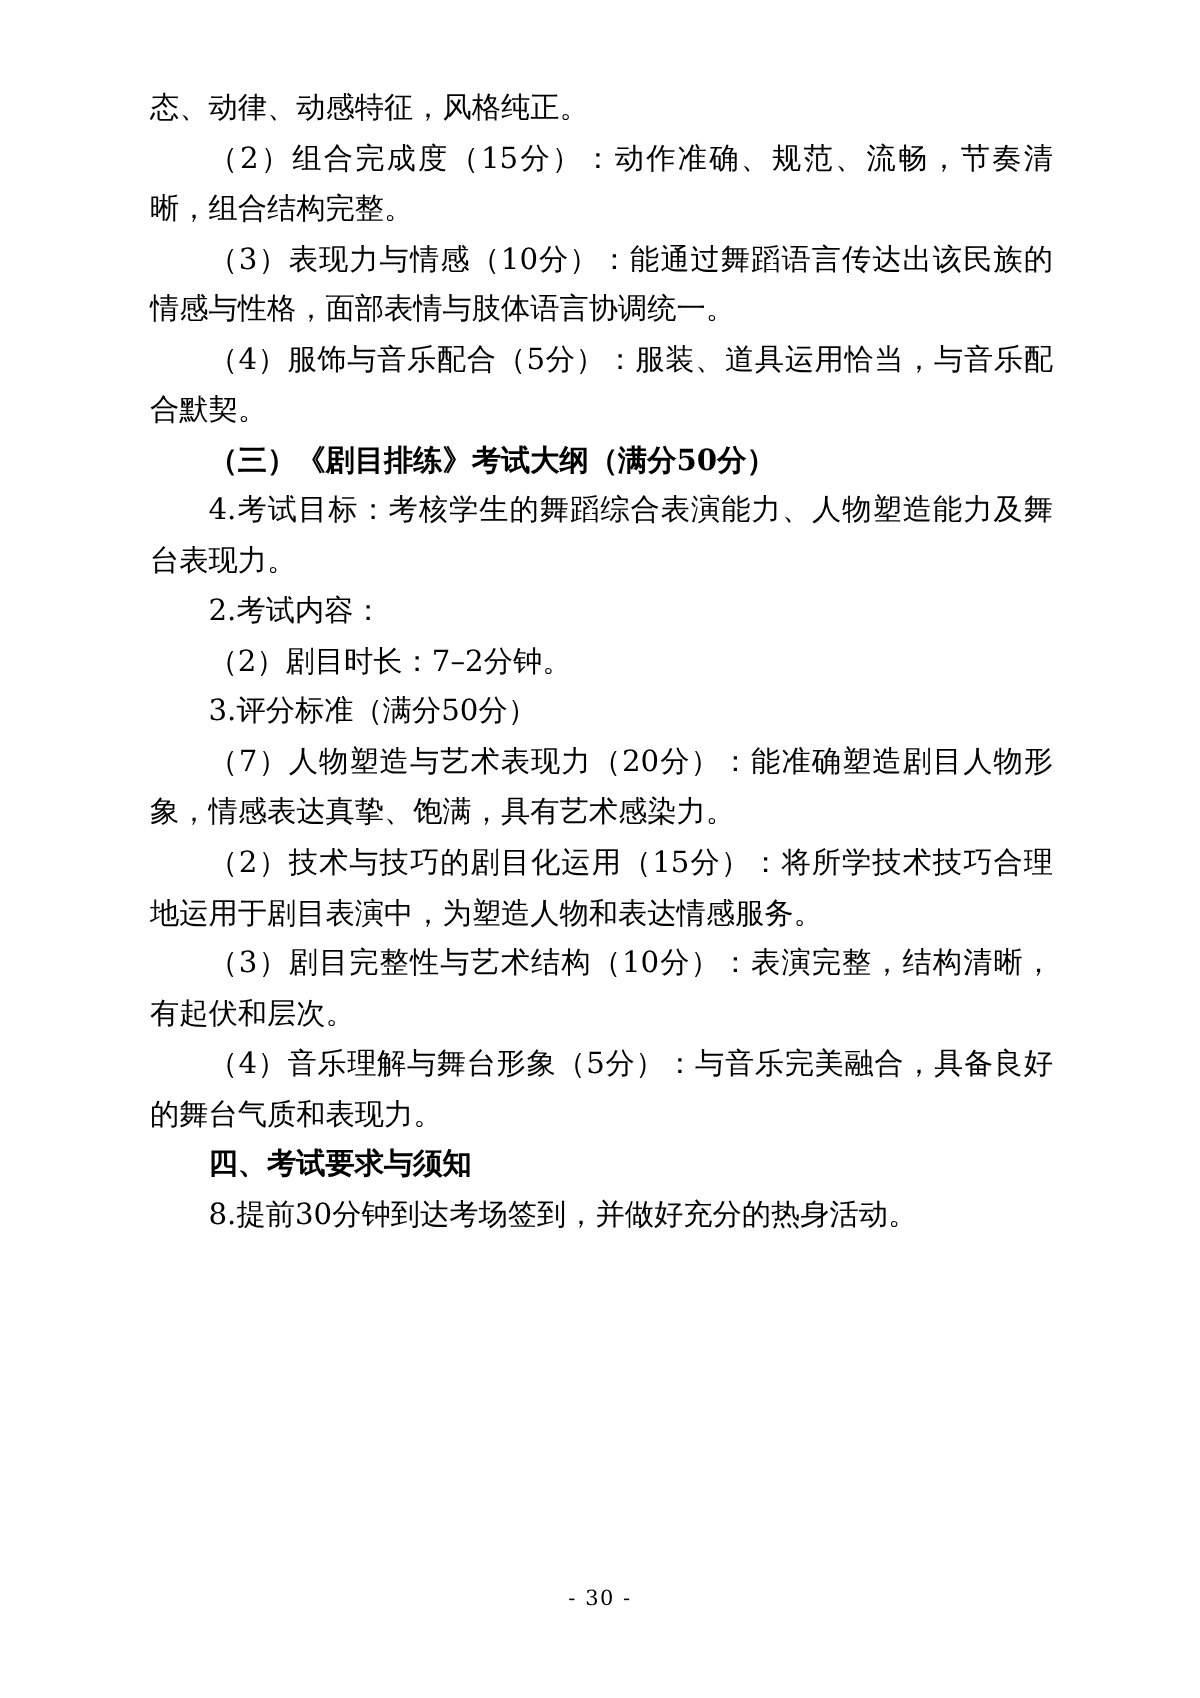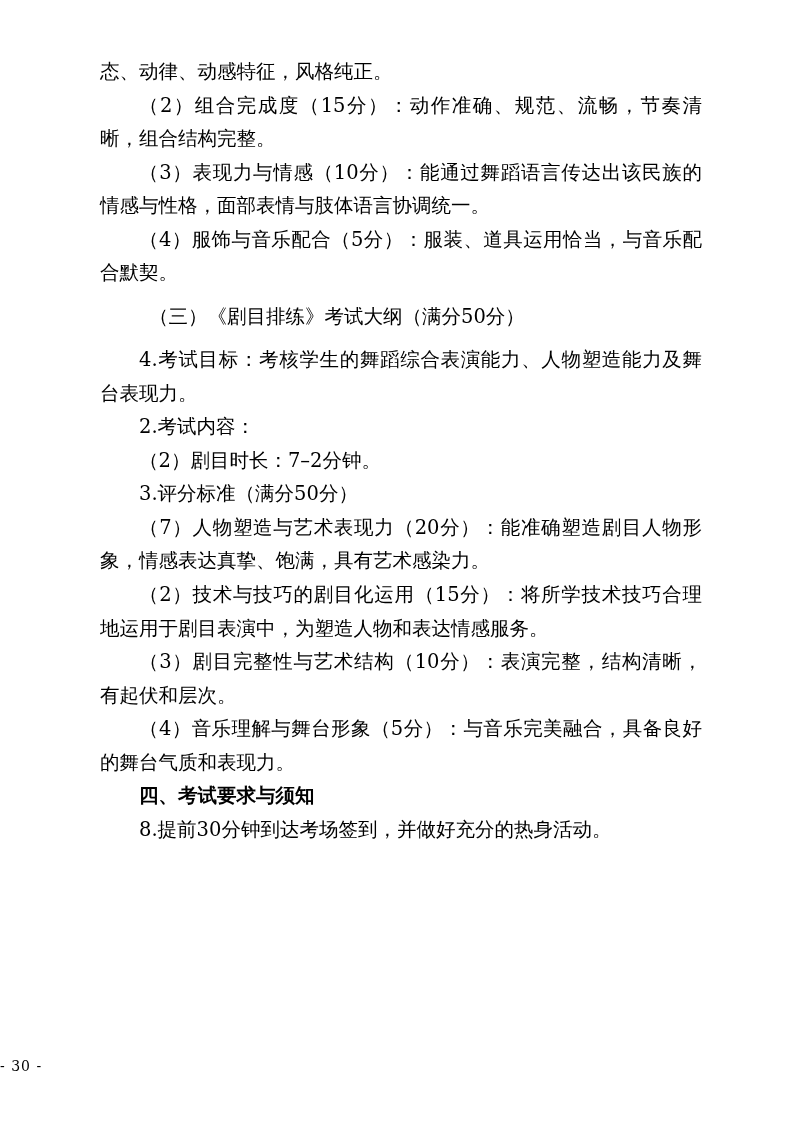--- a/index.html
+++ b/index.html
@@ -29,34 +29,35 @@
     text-justify: inter-ideograph;
   }
   .para {
     margin: 0;
     text-indent: 0;
   }
   .indent {
     text-indent: 2em;
   }
   .heading {
-    font-weight: normal;
+    font-weight: bold;
     text-indent: 2em;
-    margin: 10px;
+    margin: 0;
   }
   .section-heading {
     font-weight: bold;
     text-indent: 2em;
     margin: 0;
   }
   .page-number {
     position: absolute;
     left: 0;
     right: 0;
     bottom: 58px;
+    text-align: center;
     font-size: 14px;
     font-family: "DejaVu Serif", "Liberation Serif", serif;
     color: #000000;
     letter-spacing: 1px;
   }
 </style>
 </head>
 <body>
 
 <div class="page">

